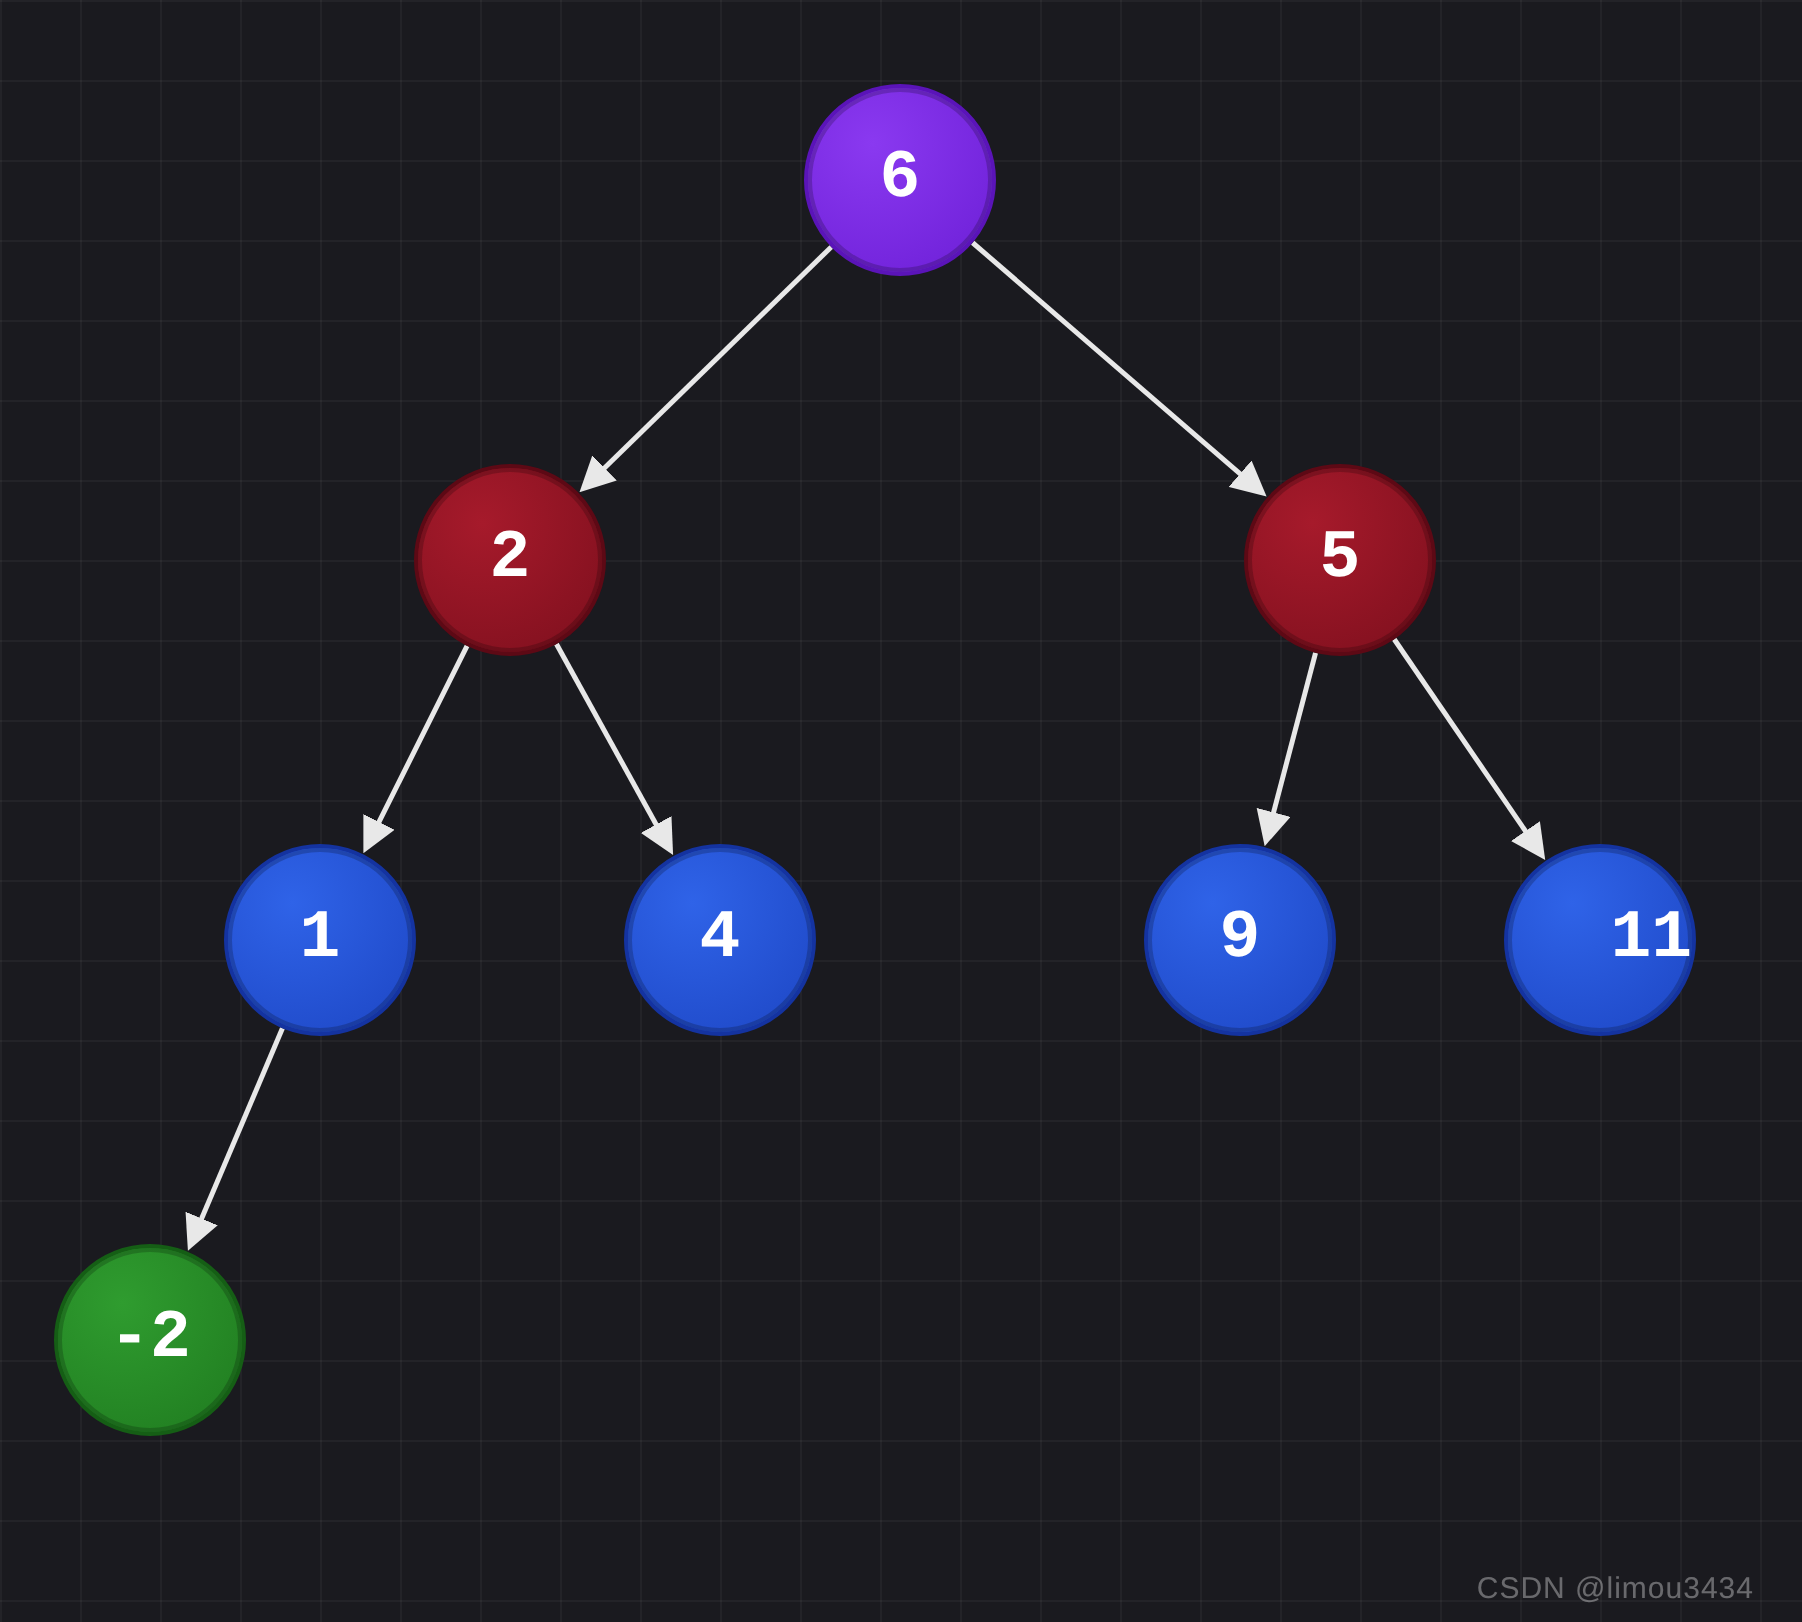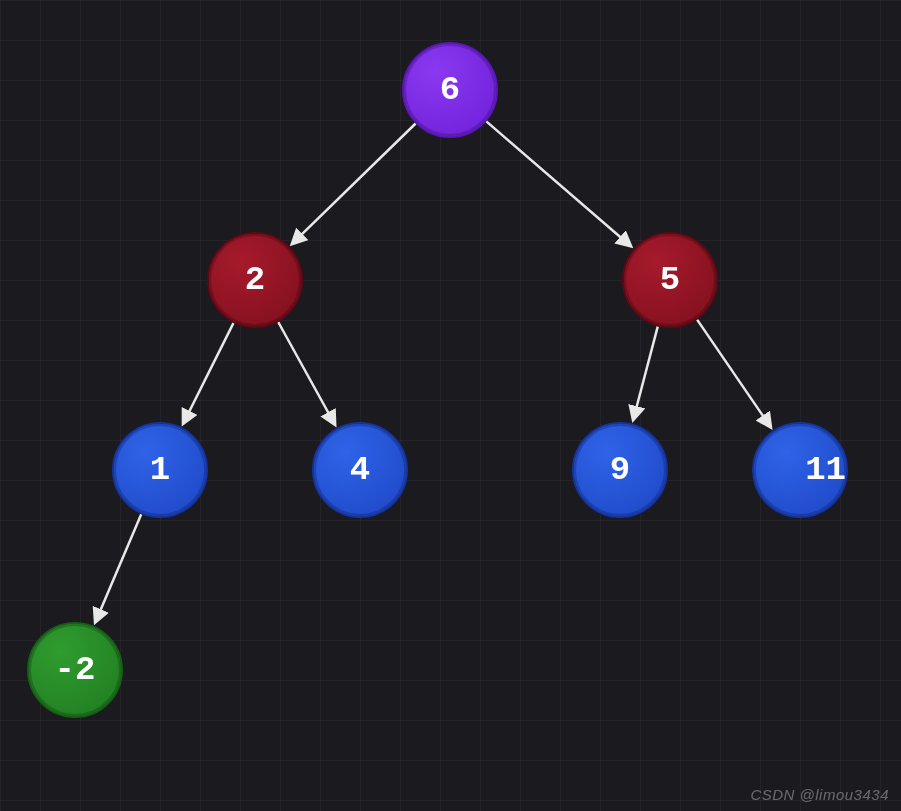--- a/index.html
+++ b/index.html
@@ -38,27 +38,26 @@
     font-size: 34px;
     transform: translate(-50%, -50%);
     box-shadow: inset 0 0 0 2px rgba(0,0,0,0.2);
   }
   .purple  { background: radial-gradient(circle at 35% 30%, #8a39f0, #6c1ed6); border: 2px solid #5a14b8; }
   .darkred { background: radial-gradient(circle at 35% 30%, #a61a2b, #7d0f1d); border: 2px solid #5d0915; }
   .blue    { background: radial-gradient(circle at 35% 30%, #2f63e8, #1d46c4); border: 2px solid #1433a0; }
   .green   { background: radial-gradient(circle at 35% 30%, #2f9c2f, #1f7a1f); border: 2px solid #155e15; }
   .watermark {
     position: absolute;
-    right: 12px;
+    right: 24px;
     bottom: 8px;
     color: rgba(255,255,255,0.35);
     font-family: Arial, sans-serif;
     font-size: 15px;
     letter-spacing: 0.5px;
-    font-style: italic;
   }
 </style>
 </head>
 <body>
 
 <div class="grid"></div>
 
 <svg class="edges">
   <defs>
     <marker id="arrow" viewBox="0 0 10 10" refX="8" refY="5" markerWidth="7" markerHeight="7" orient="auto-start-reverse">

